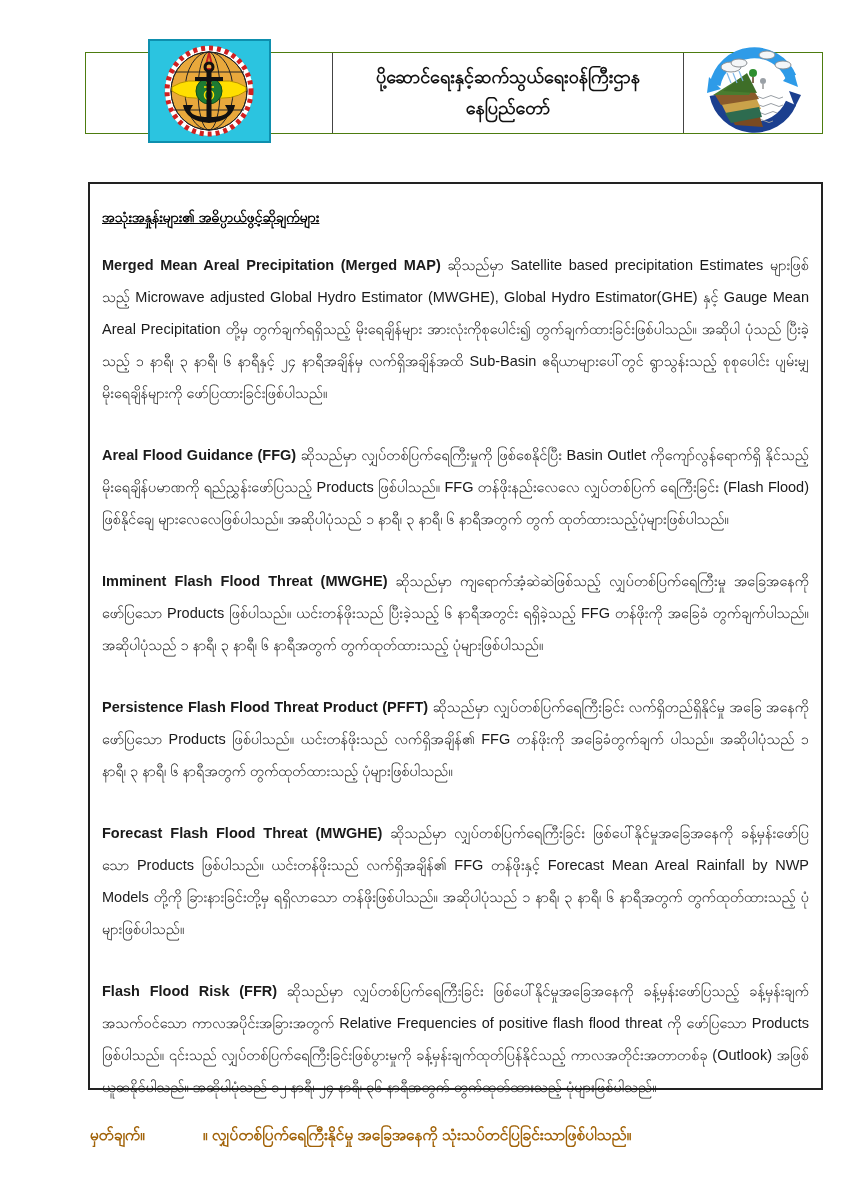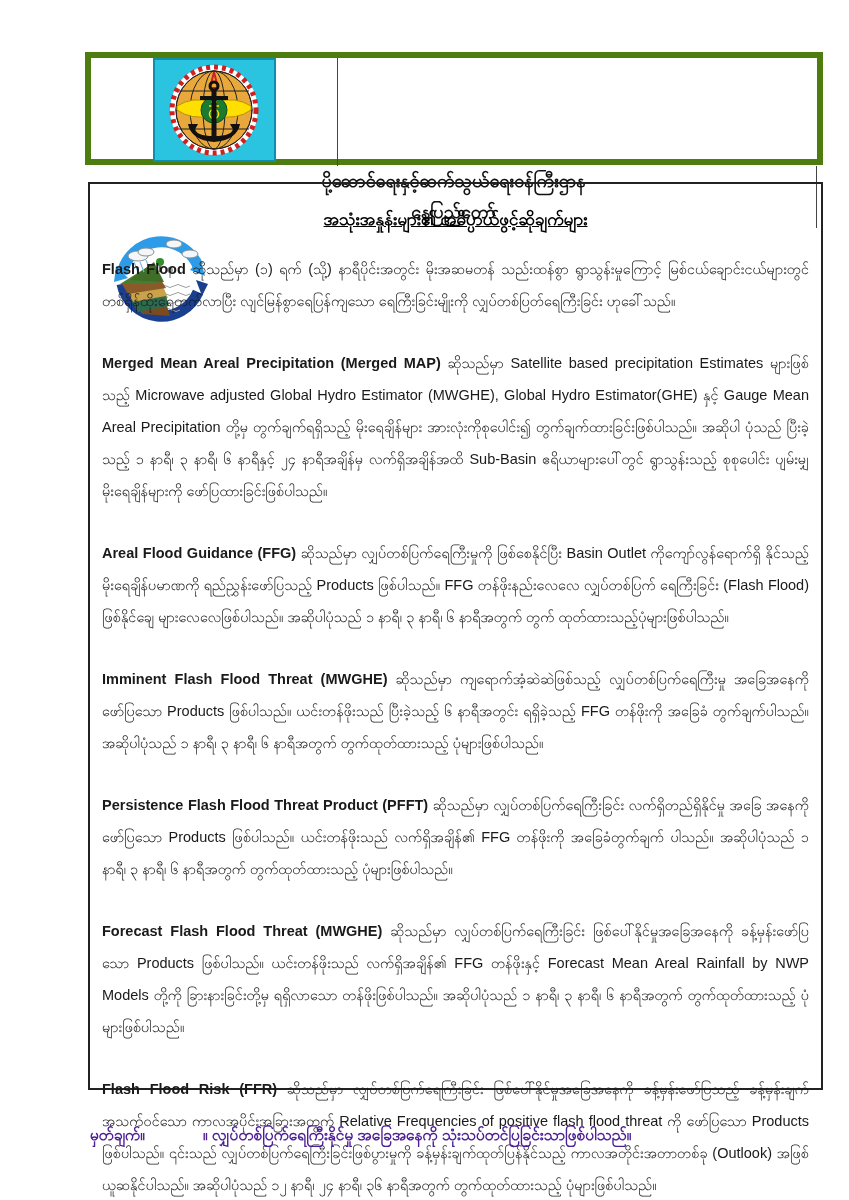--- a/index.html
+++ b/index.html
@@ -1,31 +1,31 @@
 <!DOCTYPE html>
 <html><head>
 <meta charset="utf-8">
 <style>
   html,body{margin:0;padding:0;background:#ffffff;}
   body{font-family:"Liberation Sans","DejaVu Sans",sans-serif;color:#1a1a1a;
        width:849px;height:1200px;position:relative;overflow:hidden;}
 
   
-  .header{position:absolute;left:85px;top:52px;width:738px;height:113px;
-          border:6px solid #4d7c0f;display:flex;box-sizing:border-box;flex-direction:column;}
+  .header{position:absolute;left:85px;top:52px;width:738px;height:82px;
+          border:1px solid #4d7c0f;display:flex;box-sizing:border-box;}
   .header-cell{box-sizing:border-box;display:flex;align-items:center;justify-content:center;}
   .cell-logo-left{width:247px;border-right:1px solid #444;}
   .cell-title{flex:1;border-right:1px solid #444;flex-direction:column;}
   .cell-logo-right{width:138px;}
   .ministry-title{font-weight:bold;font-size:18px;line-height:31px;text-align:center;color:#111;}
 
   
   .doc-box{position:absolute;left:88px;top:182px;width:735px;height:908px;
            border:2px solid #222;box-sizing:border-box;padding:18px 12px 0 12px;}
-  .doc-title{text-align:center;font-size:17px;font-weight:bold;text-decoration:underline;
+  .doc-title{text-align:left;font-size:14px;font-weight:bold;text-decoration:underline;
              margin:6px 0 20px 0;color:#000;}
   .para{font-size:14.5px;line-height:32px;text-align:justify;margin:0 0 30px 0;}
   .para b{font-weight:bold;}
 
   
   .footer-note{position:absolute;left:90px;top:1122px;width:700px;
                font-size:15.5px;font-weight:bold;line-height:26px;}
   .footer-label{margin-right:58px;}
 </style>
 </head>
@@ -112,31 +112,30 @@
             <line x1="38" y1="32" x2="42" y2="42"></line>
         </g>
       </svg>
     </span>
   </div>
 </div>
 
 <div class="doc-box">
   <div class="doc-title">အသုံးအနှုန်းများ၏ အဓိပ္ပာယ်ဖွင့်ဆိုချက်များ</div>
 
-  <p class="para"><b>Flash Flood</b><span> ဆိုသည်မှာ (၁) ရက် (သို့) နာရီပိုင်းအတွင်း မိုးအဆမတန် သည်းထန်စွာ ရွာသွန်းမှုကြောင့် မြစ်ငယ်ချောင်းငယ်များတွင် တစ်ရှိန်ထိုးရေတက်လာပြီး လျင်မြန်စွာရေပြန်ကျသော ရေကြီးခြင်းမျိုးကို လျှပ်တစ်ပြတ်ရေကြီးခြင်း ဟုခေါ်သည်။</span></p>
 
   <p class="para"><b>Merged Mean Areal Precipitation (Merged MAP)</b><span> ဆိုသည်မှာ Satellite based precipitation Estimates များဖြစ် သည့် Microwave adjusted Global Hydro Estimator (MWGHE), Global Hydro Estimator(GHE) နှင့် Gauge Mean Areal Precipitation တို့မှ တွက်ချက်ရရှိသည့် မိုးရေချိန်များ အားလုံးကိုစုပေါင်း၍ တွက်ချက်ထားခြင်းဖြစ်ပါသည်။ အဆိုပါ ပုံသည် ပြီးခဲ့သည့် ၁ နာရီ၊ ၃ နာရီ၊ ၆ နာရီနှင့် ၂၄ နာရီအချိန်မှ လက်ရှိအချိန်အထိ Sub-Basin ဧရိယာများပေါ်တွင် ရွာသွန်းသည့် စုစုပေါင်း ပျမ်းမျှ မိုးရေချိန်များကို ဖော်ပြထားခြင်းဖြစ်ပါသည်။</span></p>
 
   <p class="para"><b>Areal Flood Guidance (FFG)</b><span> ဆိုသည်မှာ လျှပ်တစ်ပြက်ရေကြီးမှုကို ဖြစ်စေနိုင်ပြီး Basin Outlet ကိုကျော်လွန်ရောက်ရှိ နိုင်သည့် မိုးရေချိန်ပမာဏကို ရည်ညွှန်းဖော်ပြသည့် Products ဖြစ်ပါသည်။ FFG တန်ဖိုးနည်းလေလေ လျှပ်တစ်ပြက် ရေကြီးခြင်း (Flash Flood) ဖြစ်နိုင်ချေ များလေလေဖြစ်ပါသည်။ အဆိုပါပုံသည် ၁ နာရီ၊ ၃ နာရီ၊ ၆ နာရီအတွက် တွက် ထုတ်ထားသည့်ပုံများဖြစ်ပါသည်။</span></p>
 
   <p class="para"><b>Imminent Flash Flood Threat (MWGHE)</b><span> ဆိုသည်မှာ ကျရောက်အံ့ဆဲဆဲဖြစ်သည့် လျှပ်တစ်ပြက်ရေကြီးမှု အခြေအနေကို ဖော်ပြသော Products ဖြစ်ပါသည်။ ယင်းတန်ဖိုးသည် ပြီးခဲ့သည့် ၆ နာရီအတွင်း ရရှိခဲ့သည့် FFG တန်ဖိုးကို အခြေခံ တွက်ချက်ပါသည်။ အဆိုပါပုံသည် ၁ နာရီ၊ ၃ နာရီ၊ ၆ နာရီအတွက် တွက်ထုတ်ထားသည့် ပုံများဖြစ်ပါသည်။</span></p>
 
   <p class="para"><b>Persistence Flash Flood Threat Product (PFFT)</b><span> ဆိုသည်မှာ လျှပ်တစ်ပြက်ရေကြီးခြင်း လက်ရှိတည်ရှိနိုင်မှု အခြေ အနေကို ဖော်ပြသော Products ဖြစ်ပါသည်။ ယင်းတန်ဖိုးသည် လက်ရှိအချိန်၏ FFG တန်ဖိုးကို အခြေခံတွက်ချက် ပါသည်။ အဆိုပါပုံသည် ၁ နာရီ၊ ၃ နာရီ၊ ၆ နာရီအတွက် တွက်ထုတ်ထားသည့် ပုံများဖြစ်ပါသည်။</span></p>
 
   <p class="para"><b>Forecast Flash Flood Threat (MWGHE)</b><span> ဆိုသည်မှာ လျှပ်တစ်ပြက်ရေကြီးခြင်း ဖြစ်ပေါ်နိုင်မှုအခြေအနေကို ခန့်မှန်းဖော်ပြ သော Products ဖြစ်ပါသည်။ ယင်းတန်ဖိုးသည် လက်ရှိအချိန်၏ FFG တန်ဖိုးနှင့် Forecast Mean Areal Rainfall by NWP Models တို့ကို ခြားနားခြင်းတို့မှ ရရှိလာသော တန်ဖိုးဖြစ်ပါသည်။ အဆိုပါပုံသည် ၁ နာရီ၊ ၃ နာရီ၊ ၆ နာရီအတွက် တွက်ထုတ်ထားသည့် ပုံများဖြစ်ပါသည်။</span></p>
 
   <p class="para" style="margin-bottom:14px;"><b>Flash Flood Risk (FFR)</b><span> ဆိုသည်မှာ လျှပ်တစ်ပြက်ရေကြီးခြင်း ဖြစ်ပေါ်နိုင်မှုအခြေအနေကို ခန့်မှန်းဖော်ပြသည့် ခန့်မှန်းချက် အသက်ဝင်သော ကာလအပိုင်းအခြားအတွက် Relative Frequencies of positive flash flood threat ကို ဖော်ပြသော Products ဖြစ်ပါသည်။ ၎င်းသည် လျှပ်တစ်ပြက်ရေကြီးခြင်းဖြစ်ပွားမှုကို ခန့်မှန်းချက်ထုတ်ပြန်နိုင်သည့် ကာလအတိုင်းအတာတစ်ခု (Outlook) အဖြစ် ယူဆနိုင်ပါသည်။ အဆိုပါပုံသည် ၁၂ နာရီ၊ ၂၄ နာရီ၊ ၃၆ နာရီအတွက် တွက်ထုတ်ထားသည့် ပုံများဖြစ်ပါသည်။</span></p>
 
 </div>
 
-<div class="footer-note" style="color: #4c1d95;">
+<div class="footer-note" style="color: #a16207;">
   <span class="footer-label">မှတ်ချက်။</span><span>။ လျှပ်တစ်ပြက်ရေကြီးနိုင်မှု အခြေအနေကို သုံးသပ်တင်ပြခြင်းသာဖြစ်ပါသည်။</span>
 </div>
 
 </body></html>

